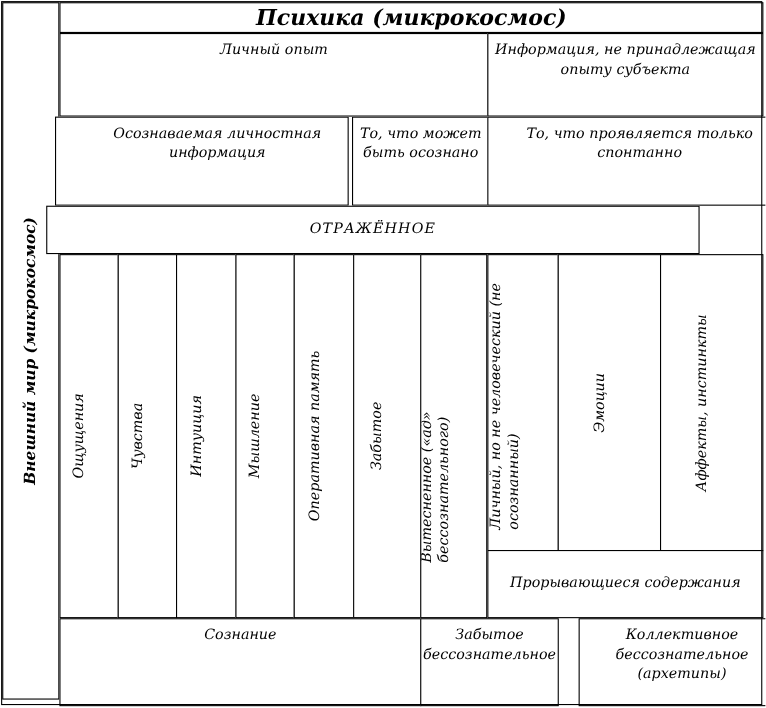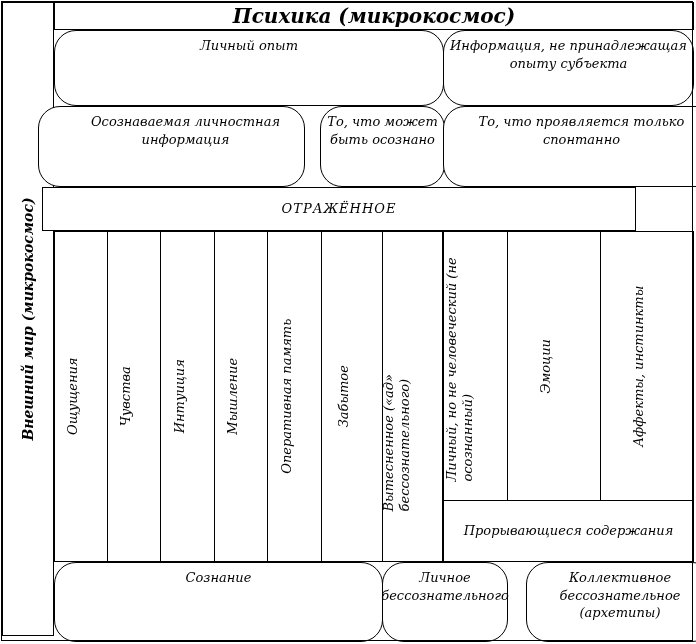--- a/index.html
+++ b/index.html
@@ -31,21 +31,20 @@
     line-height: 1.35;
     padding: 2px 4px;
     background: #ffffff;
   }
   .cell.bold {
     font-weight: bold;
   }
   .cell.top-align {
     align-items: flex-start;
     padding-top: 6px;
-    border-radius: 22px;
   }
   .vtext {
     position: absolute;
     box-sizing: border-box;
     border: 1px solid #000000;
     background: #ffffff;
     overflow: hidden;
   }
   .vtext > span {
     position: absolute;
@@ -110,21 +109,21 @@
     <span>Психика (микрокосмос)</span>
   </div>
 
   <div class="cell top-align" style="left:54px; top:30px; width:390px; height:76px;">
     <span>Личный опыт</span>
   </div>
   <div class="cell top-align" style="left:443px; top:30px; width:251px; height:76px;">
     <span>Информация, не принадлежащая опыту субъекта</span>
   </div>
 
-  <div class="cell top-align" style="left:38px; top:106px; width:267px; height:81px;padding-left:32px;">
+  <div class="cell top-align" style="left:50px; top:106px; width:267px; height:81px;padding-left:32px;">
     <span>Осознаваемая личностная информация</span>
   </div>
   <div class="cell top-align" style="left:320px; top:106px; width:125px; height:81px;font-style:italic;">
     <span>То, что может быть осознано</span>
   </div>
   <div class="cell top-align" style="left:443px; top:106px; width:277px; height:81px;">
     <span>То, что проявляется только спонтанно</span>
   </div>
 
   <div class="cell" style="left:42px; top:187px; width:594px; height:44px; letter-spacing:1px; font-size:13px;">
@@ -163,20 +162,20 @@
   </div>
 
   <div class="cell" style="left:443px; top:500px; width:251px; height:62px;">
     <span>Прорывающиеся содержания</span>
   </div>
 
   <div class="cell top-align" style="left:54px; top:562px; width:329px; height:80px;">
     <span>Сознание</span>
   </div>
   <div class="cell top-align" style="left:382px; top:562px; width:126px; height:80px;">
-    <span>Личное бессознательного</span>
+    <span>Забытое бессознательное</span>
   </div>
   <div class="cell top-align" style="left:507px; top:562px; width:188px; height:80px;margin-left:19px;">
     <span>Коллективное бессознательное (архетипы)</span>
   </div>
 
   <div class="outer-frame"></div>
 </div>
 
 </body></html>

